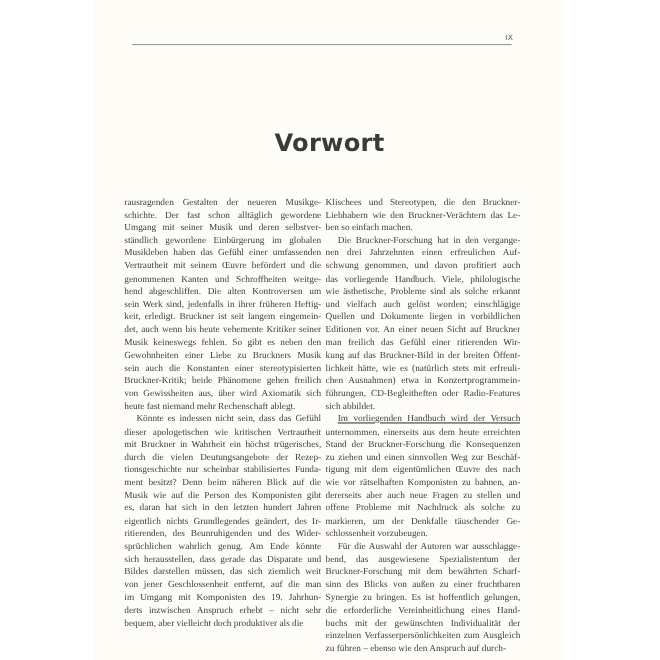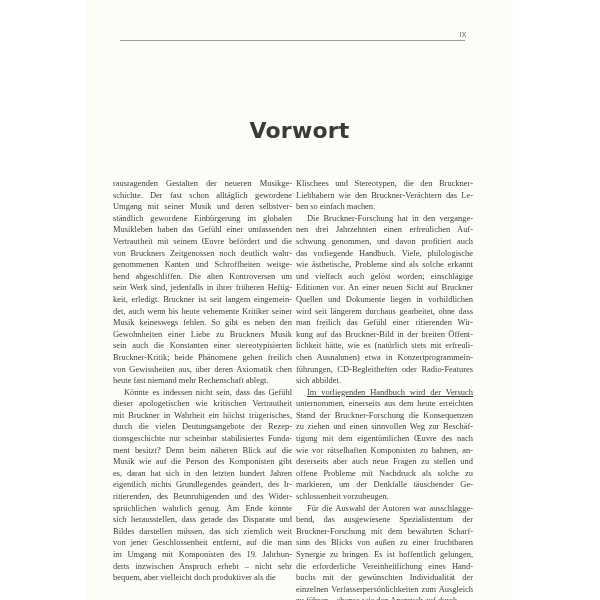--- a/index.html
+++ b/index.html
@@ -45,31 +45,30 @@
 <div class="title">Vorwort</div>
 
 <div class="col left">
     <p>
       <span class="line">rausragenden Gestalten der neueren Musikge-</span>
       <span class="line">schichte. Der fast schon alltäglich gewordene</span>
       <span class="line">Umgang mit seiner Musik und deren selbstver-</span>
       <span class="line">ständlich gewordene Einbürgerung im globalen</span>
       <span class="line">Musikleben haben das Gefühl einer umfassenden</span>
       <span class="line">Vertrautheit mit seinem Œuvre befördert und die</span>
-      <span class="line">von Bruckners Zeitgenossen noch deutlich wahr-</span>
       <span class="line">genommenen Kanten und Schroffheiten weitge-</span>
       <span class="line">hend abgeschliffen. Die alten Kontroversen um</span>
       <span class="line">sein Werk sind, jedenfalls in ihrer früheren Heftig-</span>
       <span class="line">keit, erledigt. Bruckner ist seit langem eingemein-</span>
       <span class="line">det, auch wenn bis heute vehemente Kritiker seiner</span>
       <span class="line">Musik keineswegs fehlen. So gibt es neben den</span>
       <span class="line">Gewohnheiten einer Liebe zu Bruckners Musik</span>
       <span class="line">sein auch die Konstanten einer stereotypisierten</span>
       <span class="line">Bruckner-Kritik; beide Phänomene gehen freilich</span>
-      <span class="line">von Gewissheiten aus, über deren Axiomatik chen</span>
+      <span class="line">von Gewissheiten aus, über wird Axiomatik sich</span>
       <span class="line last">heute fast niemand mehr Rechenschaft ablegt.</span>
     </p>
     <p>
       <span class="line" style="text-indent: 11px;">Könnte es indessen nicht sein, dass das Gefühl</span>
       <span class="line">dieser apologetischen wie kritischen Vertrautheit</span>
       <span class="line">mit Bruckner in Wahrheit ein höchst trügerisches,</span>
       <span class="line">durch die vielen Deutungsangebote der Rezep-</span>
       <span class="line">tionsgeschichte nur scheinbar stabilisiertes Funda-</span>
       <span class="line">ment besitzt? Denn beim näheren Blick auf die</span>
       <span class="line">Musik wie auf die Person des Komponisten gibt</span>
@@ -91,23 +90,22 @@
       <span class="line">Liebhabern wie den Bruckner-Verächtern das Le-</span>
       <span class="line last">ben so einfach machen.</span>
     </p>
     <p>
       <span class="line" style="text-indent: 11px;">Die Bruckner-Forschung hat in den vergange-</span>
       <span class="line">nen drei Jahrzehnten einen erfreulichen Auf-</span>
       <span class="line">schwung genommen, und davon profitiert auch</span>
       <span class="line">das vorliegende Handbuch. Viele, philologische</span>
       <span class="line">wie ästhetische, Probleme sind als solche erkannt</span>
       <span class="line">und vielfach auch gelöst worden; einschlägige</span>
+      <span class="line">Quellen und Dokumente liegen in vorbildlichen</span>
       <span class="line">Editionen vor. An einer neuen Sicht auf Bruckner</span>
-      <span class="line">Quellen und Dokumente liegen in vorbildlichen</span>
-      <span class="line">wird seit längerem durchaus gearbeitet, ohne dass</span>
       <span class="line">man freilich das Gefühl einer ritierenden Wir-</span>
       <span class="line">kung auf das Bruckner-Bild in der breiten Öffent-</span>
       <span class="line">lichkeit hätte, wie es (natürlich stets mit erfreuli-</span>
       <span class="line">chen Ausnahmen) etwa in Konzertprogrammein-</span>
       <span class="line">führungen, CD-Begleitheften oder Radio-Features</span>
       <span class="line last">sich abbildet.</span>
     </p>
     <p>
       <span class="line" style="text-indent: 11px; text-decoration: underline;">Im vorliegenden Handbuch wird der Versuch</span>
       <span class="line">unternommen, einerseits aus dem heute erreichten</span>

